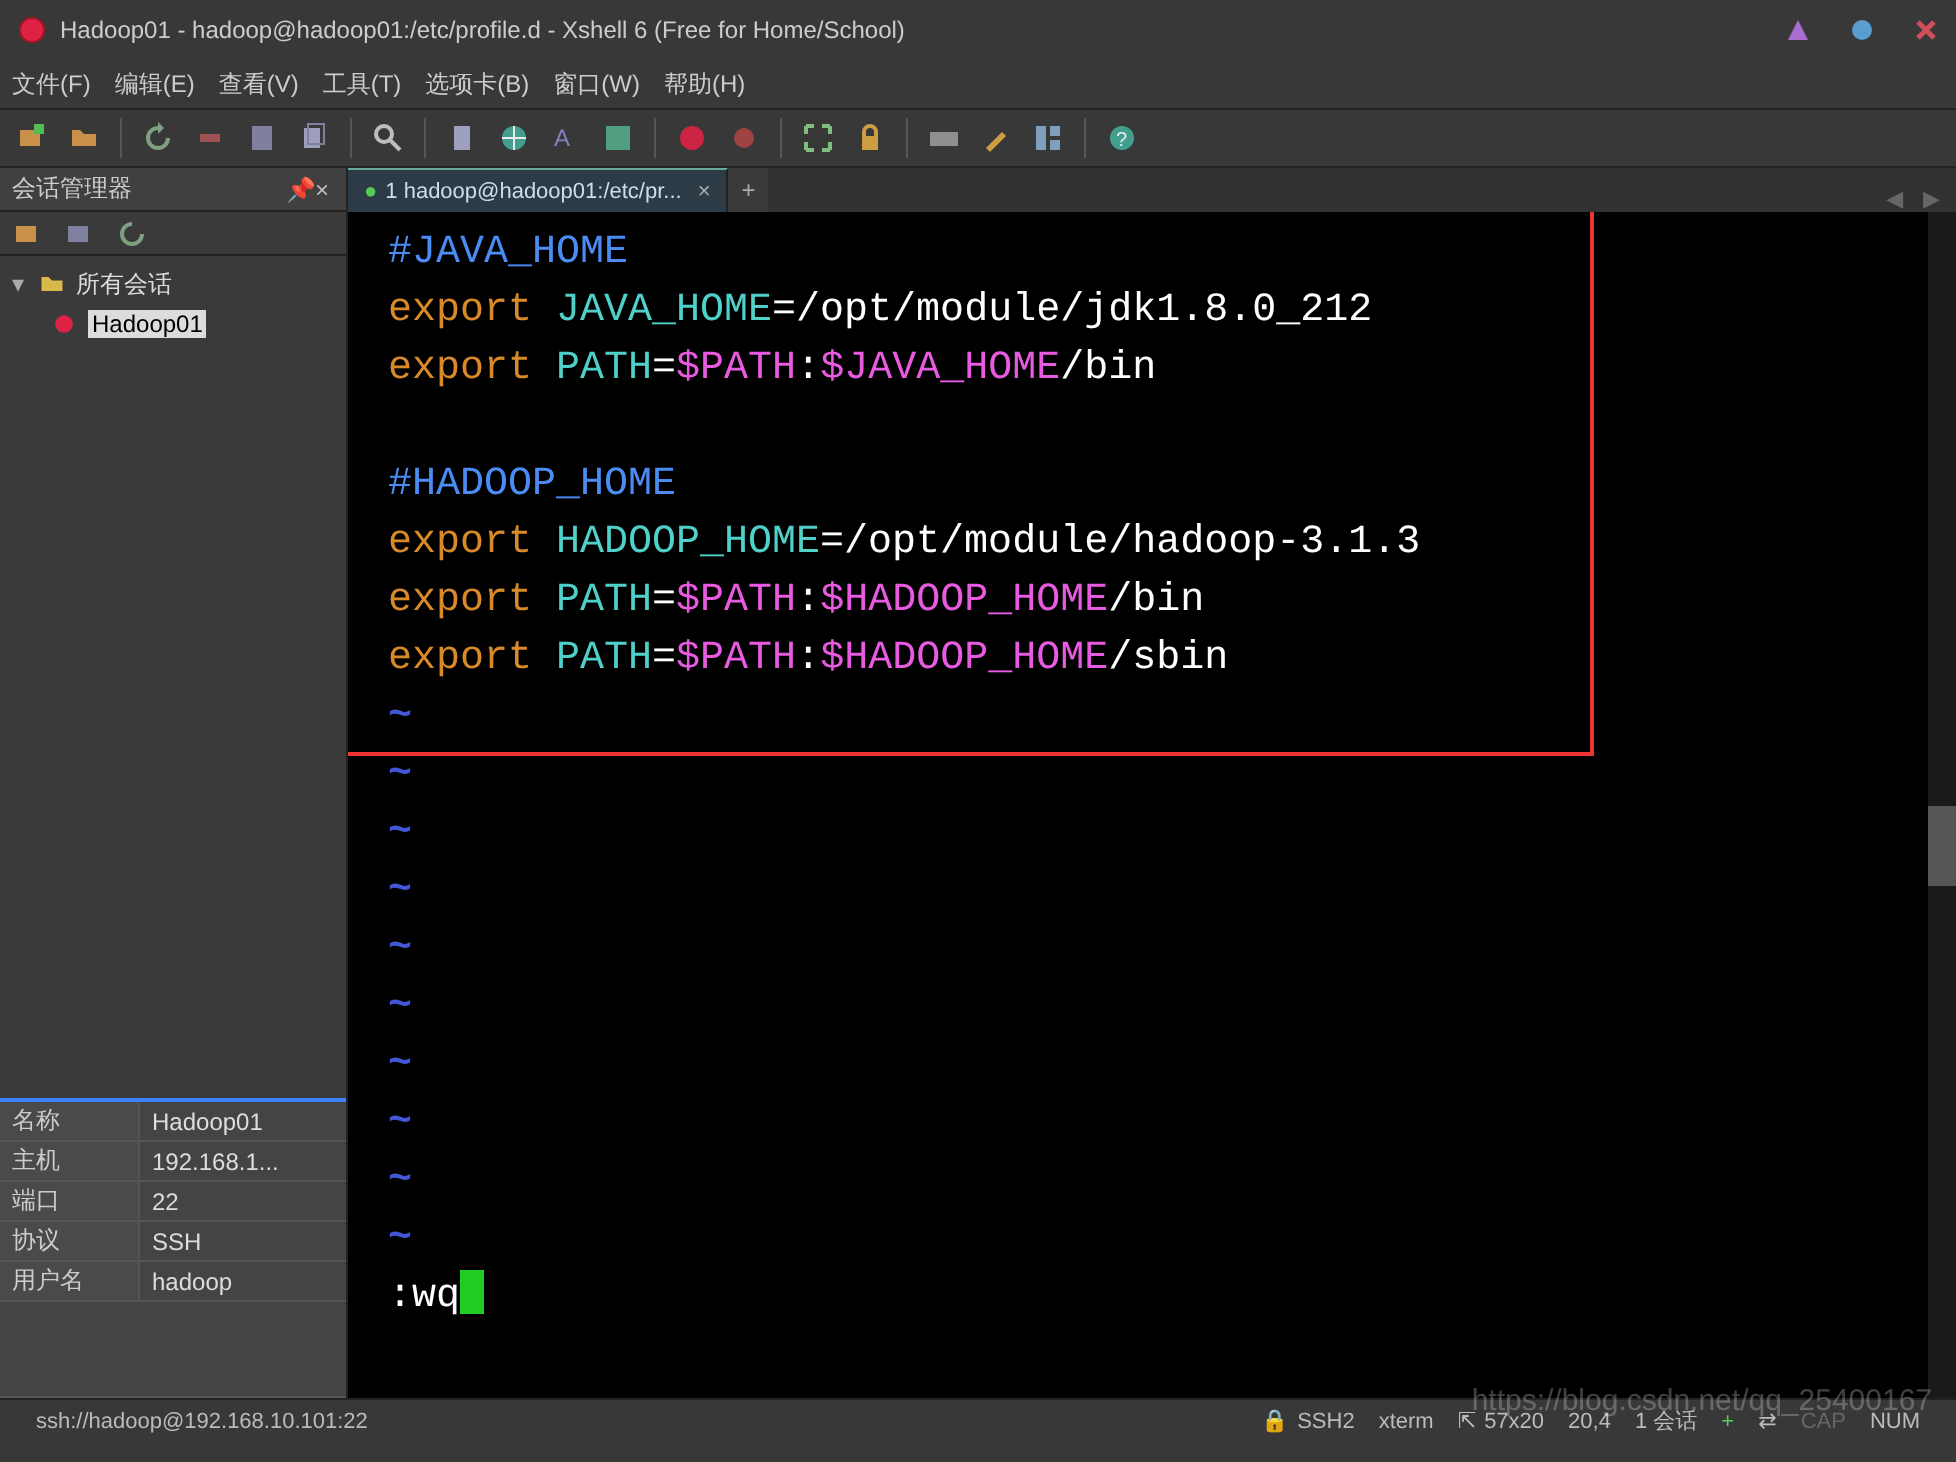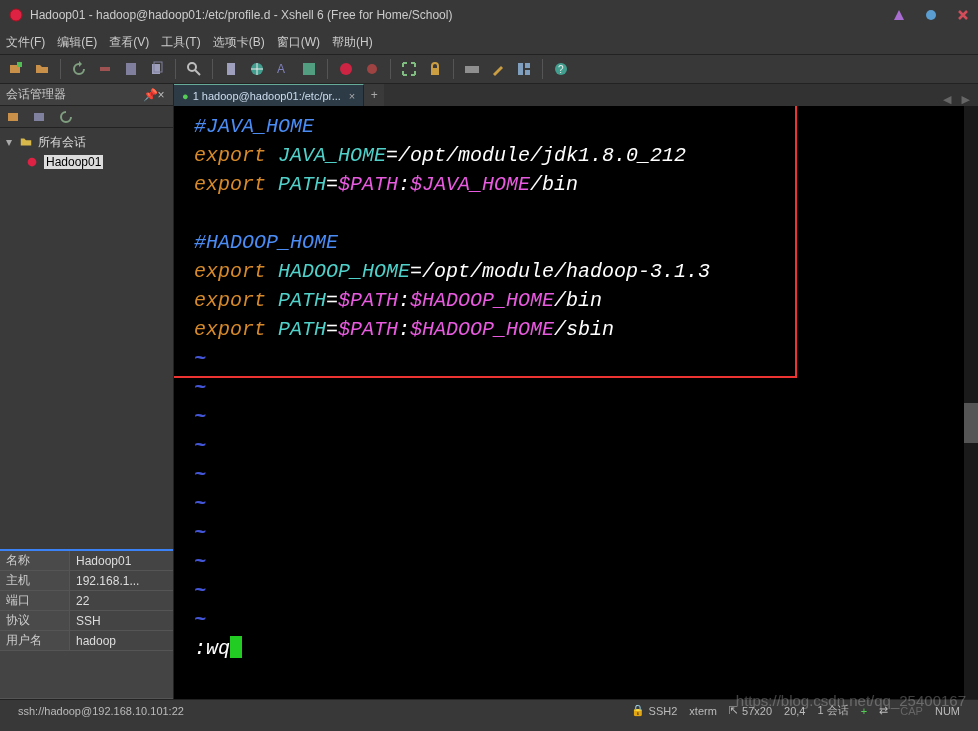--- a/index.html
+++ b/index.html
@@ -137,21 +137,21 @@
 }
 .redbox {
   position:absolute;
   left:-17px;
   top:-4px;
   width:640px;
   height:276px;
   border:2px solid #e33;
   pointer-events:none;
 }
-.term pre { font-family: inherit; white-space: pre; font-style: italic; }
+.term pre { font-family: inherit; white-space: pre; }
 .c-comment { color:#4a8cf4; }
 .c-orange { color:#d88a2a; }
 .c-white { color:#fff; }
 .c-pink { color:#e85adf; }
 .c-teal { color:#4fd0c8; }
 .tilde { color:#4456d8; font-weight:bold;}
 .cmdline { white-space: pre; }
 .cursor { display:inline-block; width:12px; height:22px; background:#2c2; vertical-align:middle; margin-bottom:4px;}
 .statusbar {
   height: 22px;

